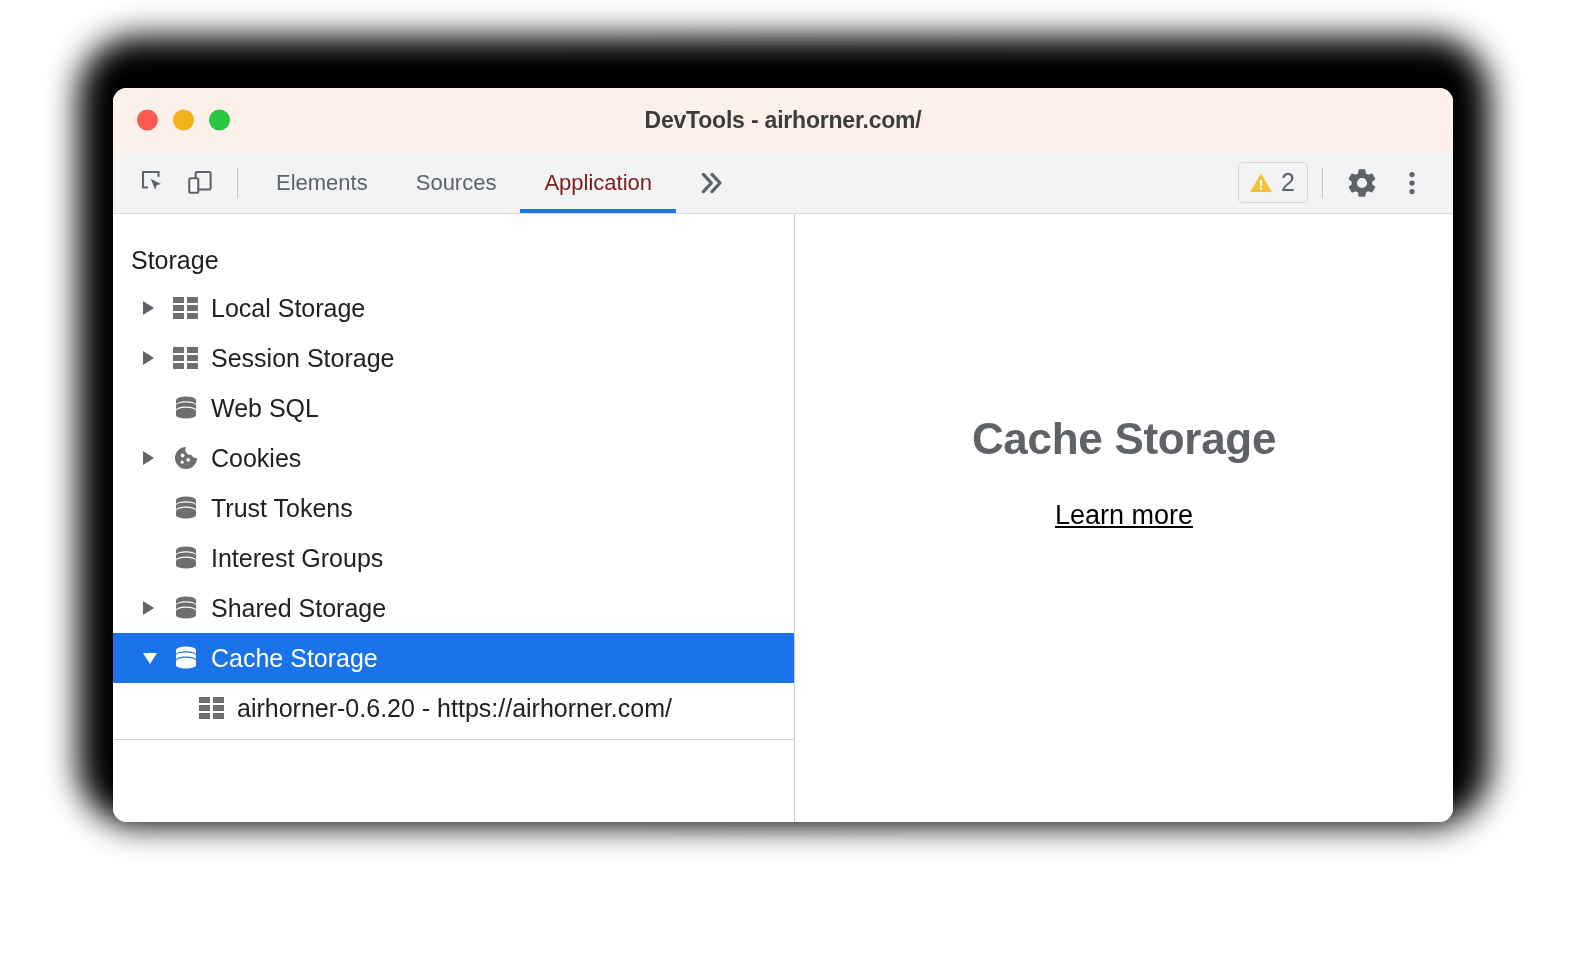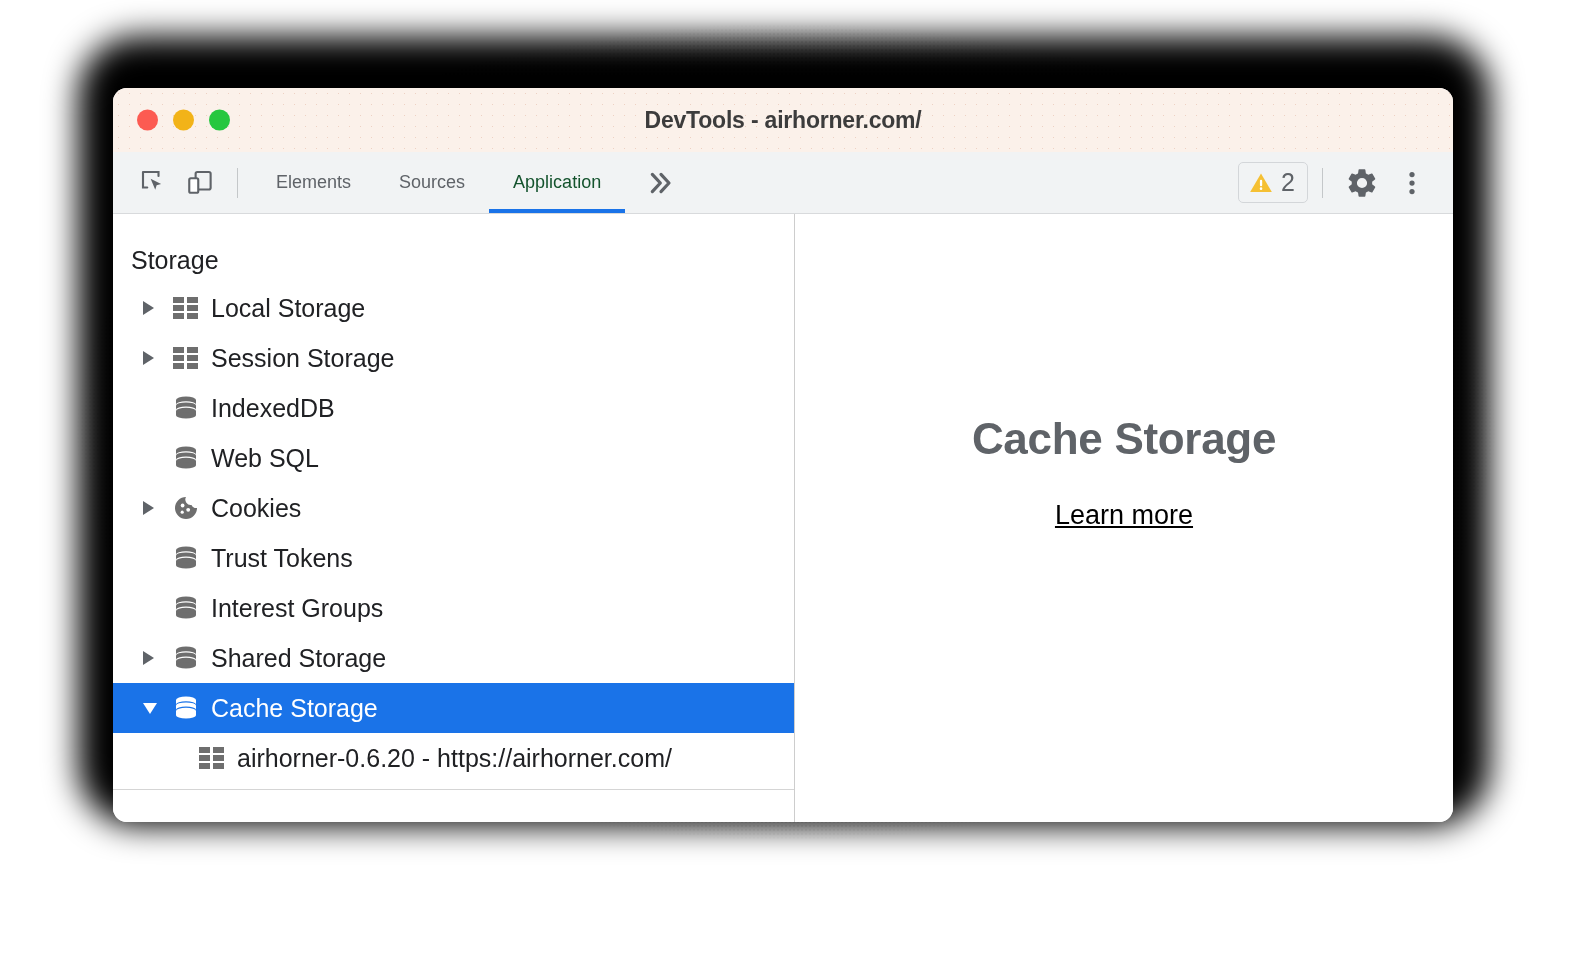--- a/index.html
+++ b/index.html
@@ -97,27 +97,27 @@
   }
   .tb-sep {
     width: 1px; height: 30px;
     background: #c4c7c9;
     margin: 0 14px;
   }
   .tabs { display: flex; align-items: stretch; height: 100%; }
   .tab {
     display: flex; align-items: center;
     padding: 0 24px;
-    font-size: 18px;
+    font-size: 22px;
     color: #5f6368;
     cursor: pointer;
     position: relative;
     white-space: nowrap;
   }
-  .tab.active { color: #14532d; }
+  .tab.active { color: #7f1d1d; }
   .tab.active::after {
     content: "";
     position: absolute;
     left: 0; right: 0; bottom: 0;
     height: 4px;
     background: #1a73e8;
   }
   .tab-more {
     display: flex; align-items: center;
     padding: 0 18px;
@@ -338,125 +338,108 @@
                   <rect x="14" y="1" width="11" height="6" fill="#6e6e6e"></rect>
                 <rect x="0" y="9" width="11" height="6" fill="#6e6e6e"></rect>
                   <rect x="14" y="9" width="11" height="6" fill="#6e6e6e"></rect>
                 <rect x="0" y="17" width="11" height="6" fill="#6e6e6e"></rect>
                   <rect x="14" y="17" width="11" height="6" fill="#6e6e6e"></rect>
               </svg>
             </span>
             <span class="tree-label">Session Storage</span>
           </div>
 
+
           <div class="tree-row">
             <span class="twisty"></span>
             <span class="tree-icon">
               <svg width="28" height="28" viewBox="0 0 28 28">
                 <ellipse cx="14" cy="6" rx="10" ry="3.6" fill="#6e6e6e"></ellipse>
                 <rect x="4" y="6" width="20" height="4.4" fill="#6e6e6e"></rect>
                 <ellipse cx="14" cy="10.4" rx="10" ry="3.2" fill="#ffffff"></ellipse>
                 <ellipse cx="14" cy="11.6" rx="10" ry="3.2" fill="#6e6e6e"></ellipse>
                 <rect x="4" y="11.6" width="20" height="4.2" fill="#6e6e6e"></rect>
                 <ellipse cx="14" cy="15.8" rx="10" ry="3.2" fill="#ffffff"></ellipse>
                 <ellipse cx="14" cy="17" rx="10" ry="3.2" fill="#6e6e6e"></ellipse>
                 <rect x="4" y="17" width="20" height="4.2" fill="#6e6e6e"></rect>
                 <ellipse cx="14" cy="21.2" rx="10" ry="3.3" fill="#6e6e6e"></ellipse>
               </svg>
             </span>
-            <span class="tree-label">IndexedDB</span>
+            <span class="tree-label">Web SQL</span>
+          </div>
+
+          <div class="tree-row">
+            <span class="twisty">
+                <i class="tri-right"></i>
+              </span>
+            <span class="tree-icon">
+              <svg width="28" height="28" viewBox="0 0 28 28">
+                <path d="M14 3a11 11 0 1011 11 5.2 5.2 0 01-5.4-3.1A5.4 5.4 0 0114 3z" fill="#6e6e6e"></path>
+                <circle cx="10.6" cy="11.5" r="1.9" fill="#ffffff"></circle>
+                <circle cx="16.2" cy="15.8" r="1.9" fill="#ffffff"></circle>
+                <circle cx="10.2" cy="18.2" r="1.6" fill="#ffffff"></circle>
+                <circle cx="19.2" cy="9.8" r="1.4" fill="#ffffff"></circle>
+              </svg>
+            </span>
+            <span class="tree-label">Cookies</span>
           </div>
 
           <div class="tree-row">
             <span class="twisty"></span>
             <span class="tree-icon">
               <svg width="28" height="28" viewBox="0 0 28 28">
                 <ellipse cx="14" cy="6" rx="10" ry="3.6" fill="#6e6e6e"></ellipse>
                 <rect x="4" y="6" width="20" height="4.4" fill="#6e6e6e"></rect>
                 <ellipse cx="14" cy="10.4" rx="10" ry="3.2" fill="#ffffff"></ellipse>
                 <ellipse cx="14" cy="11.6" rx="10" ry="3.2" fill="#6e6e6e"></ellipse>
                 <rect x="4" y="11.6" width="20" height="4.2" fill="#6e6e6e"></rect>
                 <ellipse cx="14" cy="15.8" rx="10" ry="3.2" fill="#ffffff"></ellipse>
                 <ellipse cx="14" cy="17" rx="10" ry="3.2" fill="#6e6e6e"></ellipse>
                 <rect x="4" y="17" width="20" height="4.2" fill="#6e6e6e"></rect>
                 <ellipse cx="14" cy="21.2" rx="10" ry="3.3" fill="#6e6e6e"></ellipse>
               </svg>
             </span>
-            <span class="tree-label">Web SQL</span>
-          </div>
-
-          <div class="tree-row">
-            <span class="twisty">
-                <i class="tri-right"></i>
-              </span>
-            <span class="tree-icon">
-              <svg width="28" height="28" viewBox="0 0 28 28">
-                <path d="M14 3a11 11 0 1011 11 5.2 5.2 0 01-5.4-3.1A5.4 5.4 0 0114 3z" fill="#6e6e6e"></path>
-                <circle cx="10.6" cy="11.5" r="1.9" fill="#ffffff"></circle>
-                <circle cx="16.2" cy="15.8" r="1.9" fill="#ffffff"></circle>
-                <circle cx="10.2" cy="18.2" r="1.6" fill="#ffffff"></circle>
-                <circle cx="19.2" cy="9.8" r="1.4" fill="#ffffff"></circle>
-              </svg>
-            </span>
-            <span class="tree-label">Cookies</span>
+            <span class="tree-label">Trust Tokens</span>
           </div>
 
           <div class="tree-row">
             <span class="twisty"></span>
             <span class="tree-icon">
               <svg width="28" height="28" viewBox="0 0 28 28">
                 <ellipse cx="14" cy="6" rx="10" ry="3.6" fill="#6e6e6e"></ellipse>
                 <rect x="4" y="6" width="20" height="4.4" fill="#6e6e6e"></rect>
                 <ellipse cx="14" cy="10.4" rx="10" ry="3.2" fill="#ffffff"></ellipse>
                 <ellipse cx="14" cy="11.6" rx="10" ry="3.2" fill="#6e6e6e"></ellipse>
                 <rect x="4" y="11.6" width="20" height="4.2" fill="#6e6e6e"></rect>
                 <ellipse cx="14" cy="15.8" rx="10" ry="3.2" fill="#ffffff"></ellipse>
                 <ellipse cx="14" cy="17" rx="10" ry="3.2" fill="#6e6e6e"></ellipse>
                 <rect x="4" y="17" width="20" height="4.2" fill="#6e6e6e"></rect>
                 <ellipse cx="14" cy="21.2" rx="10" ry="3.3" fill="#6e6e6e"></ellipse>
               </svg>
             </span>
-            <span class="tree-label">Trust Tokens</span>
-          </div>
-
-          <div class="tree-row">
-            <span class="twisty"></span>
+            <span class="tree-label">Interest Groups</span>
+          </div>
+
+          <div class="tree-row">
+            <span class="twisty">
+                <i class="tri-right"></i>
+              </span>
             <span class="tree-icon">
               <svg width="28" height="28" viewBox="0 0 28 28">
                 <ellipse cx="14" cy="6" rx="10" ry="3.6" fill="#6e6e6e"></ellipse>
                 <rect x="4" y="6" width="20" height="4.4" fill="#6e6e6e"></rect>
                 <ellipse cx="14" cy="10.4" rx="10" ry="3.2" fill="#ffffff"></ellipse>
                 <ellipse cx="14" cy="11.6" rx="10" ry="3.2" fill="#6e6e6e"></ellipse>
                 <rect x="4" y="11.6" width="20" height="4.2" fill="#6e6e6e"></rect>
                 <ellipse cx="14" cy="15.8" rx="10" ry="3.2" fill="#ffffff"></ellipse>
                 <ellipse cx="14" cy="17" rx="10" ry="3.2" fill="#6e6e6e"></ellipse>
                 <rect x="4" y="17" width="20" height="4.2" fill="#6e6e6e"></rect>
                 <ellipse cx="14" cy="21.2" rx="10" ry="3.3" fill="#6e6e6e"></ellipse>
               </svg>
             </span>
-            <span class="tree-label">Interest Groups</span>
-          </div>
-
-          <div class="tree-row">
-            <span class="twisty">
-                <i class="tri-right"></i>
-              </span>
-            <span class="tree-icon">
-              <svg width="28" height="28" viewBox="0 0 28 28">
-                <ellipse cx="14" cy="6" rx="10" ry="3.6" fill="#6e6e6e"></ellipse>
-                <rect x="4" y="6" width="20" height="4.4" fill="#6e6e6e"></rect>
-                <ellipse cx="14" cy="10.4" rx="10" ry="3.2" fill="#ffffff"></ellipse>
-                <ellipse cx="14" cy="11.6" rx="10" ry="3.2" fill="#6e6e6e"></ellipse>
-                <rect x="4" y="11.6" width="20" height="4.2" fill="#6e6e6e"></rect>
-                <ellipse cx="14" cy="15.8" rx="10" ry="3.2" fill="#ffffff"></ellipse>
-                <ellipse cx="14" cy="17" rx="10" ry="3.2" fill="#6e6e6e"></ellipse>
-                <rect x="4" y="17" width="20" height="4.2" fill="#6e6e6e"></rect>
-                <ellipse cx="14" cy="21.2" rx="10" ry="3.3" fill="#6e6e6e"></ellipse>
-              </svg>
-            </span>
             <span class="tree-label">Shared Storage</span>
           </div>
 
           <div class="tree-row selected">
             <span class="twisty">
                 <i class="tri-down"></i>
               </span>
             <span class="tree-icon">
               <svg width="28" height="28" viewBox="0 0 28 28">
                 <ellipse cx="14" cy="6" rx="10" ry="3.6" fill="#ffffff"></ellipse>

